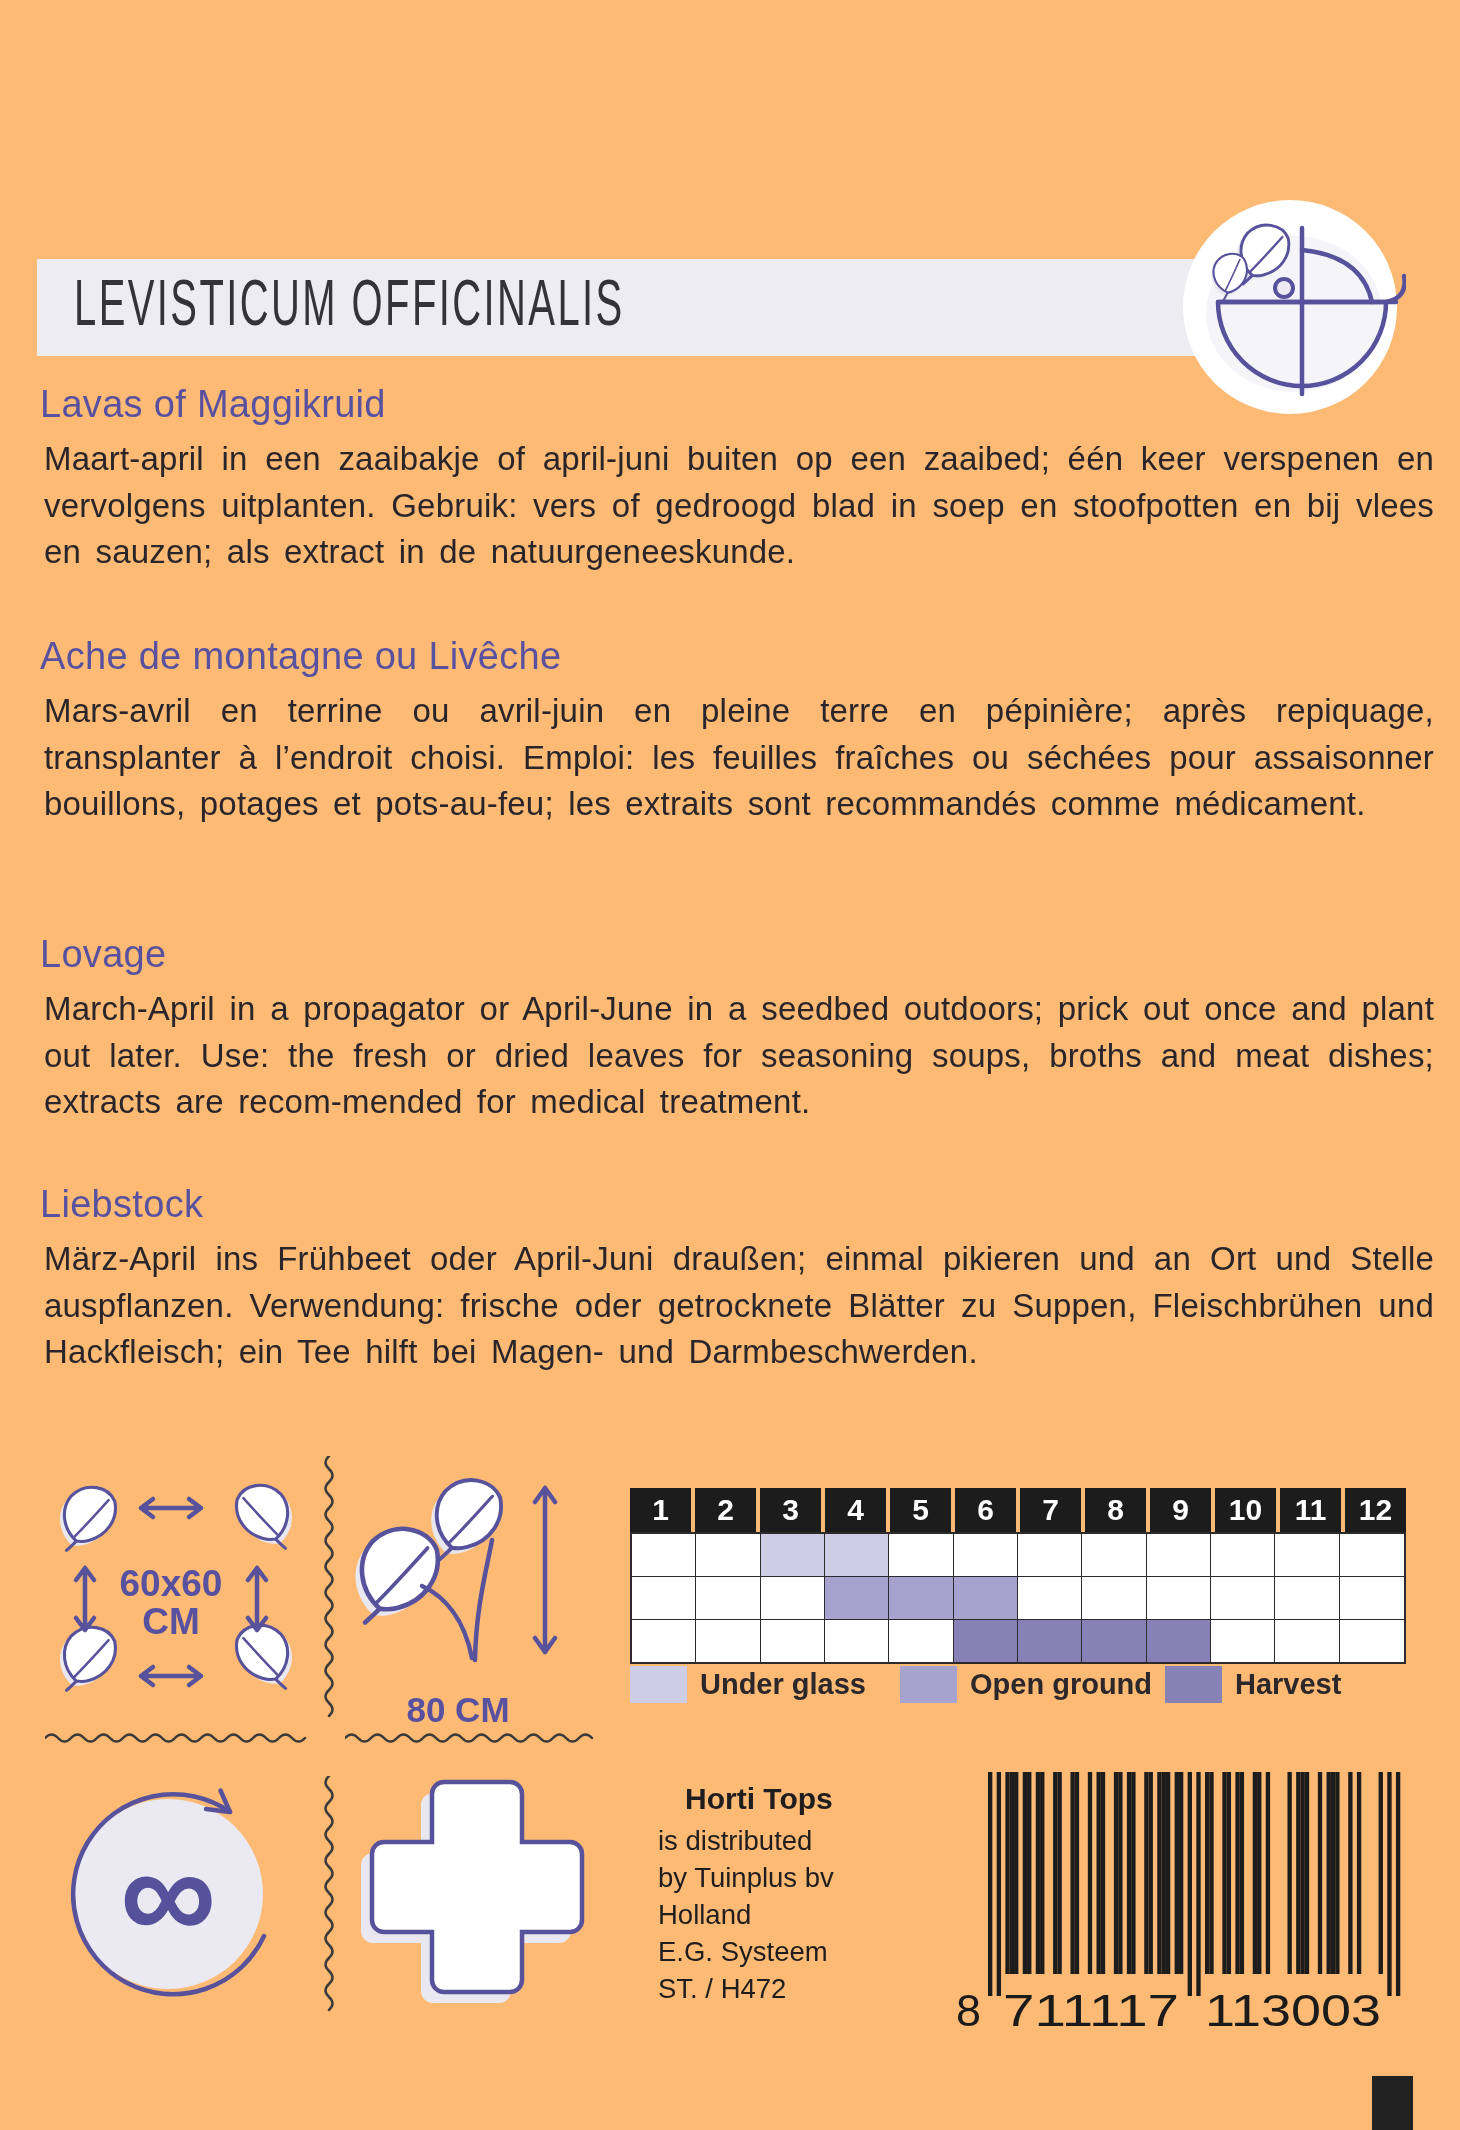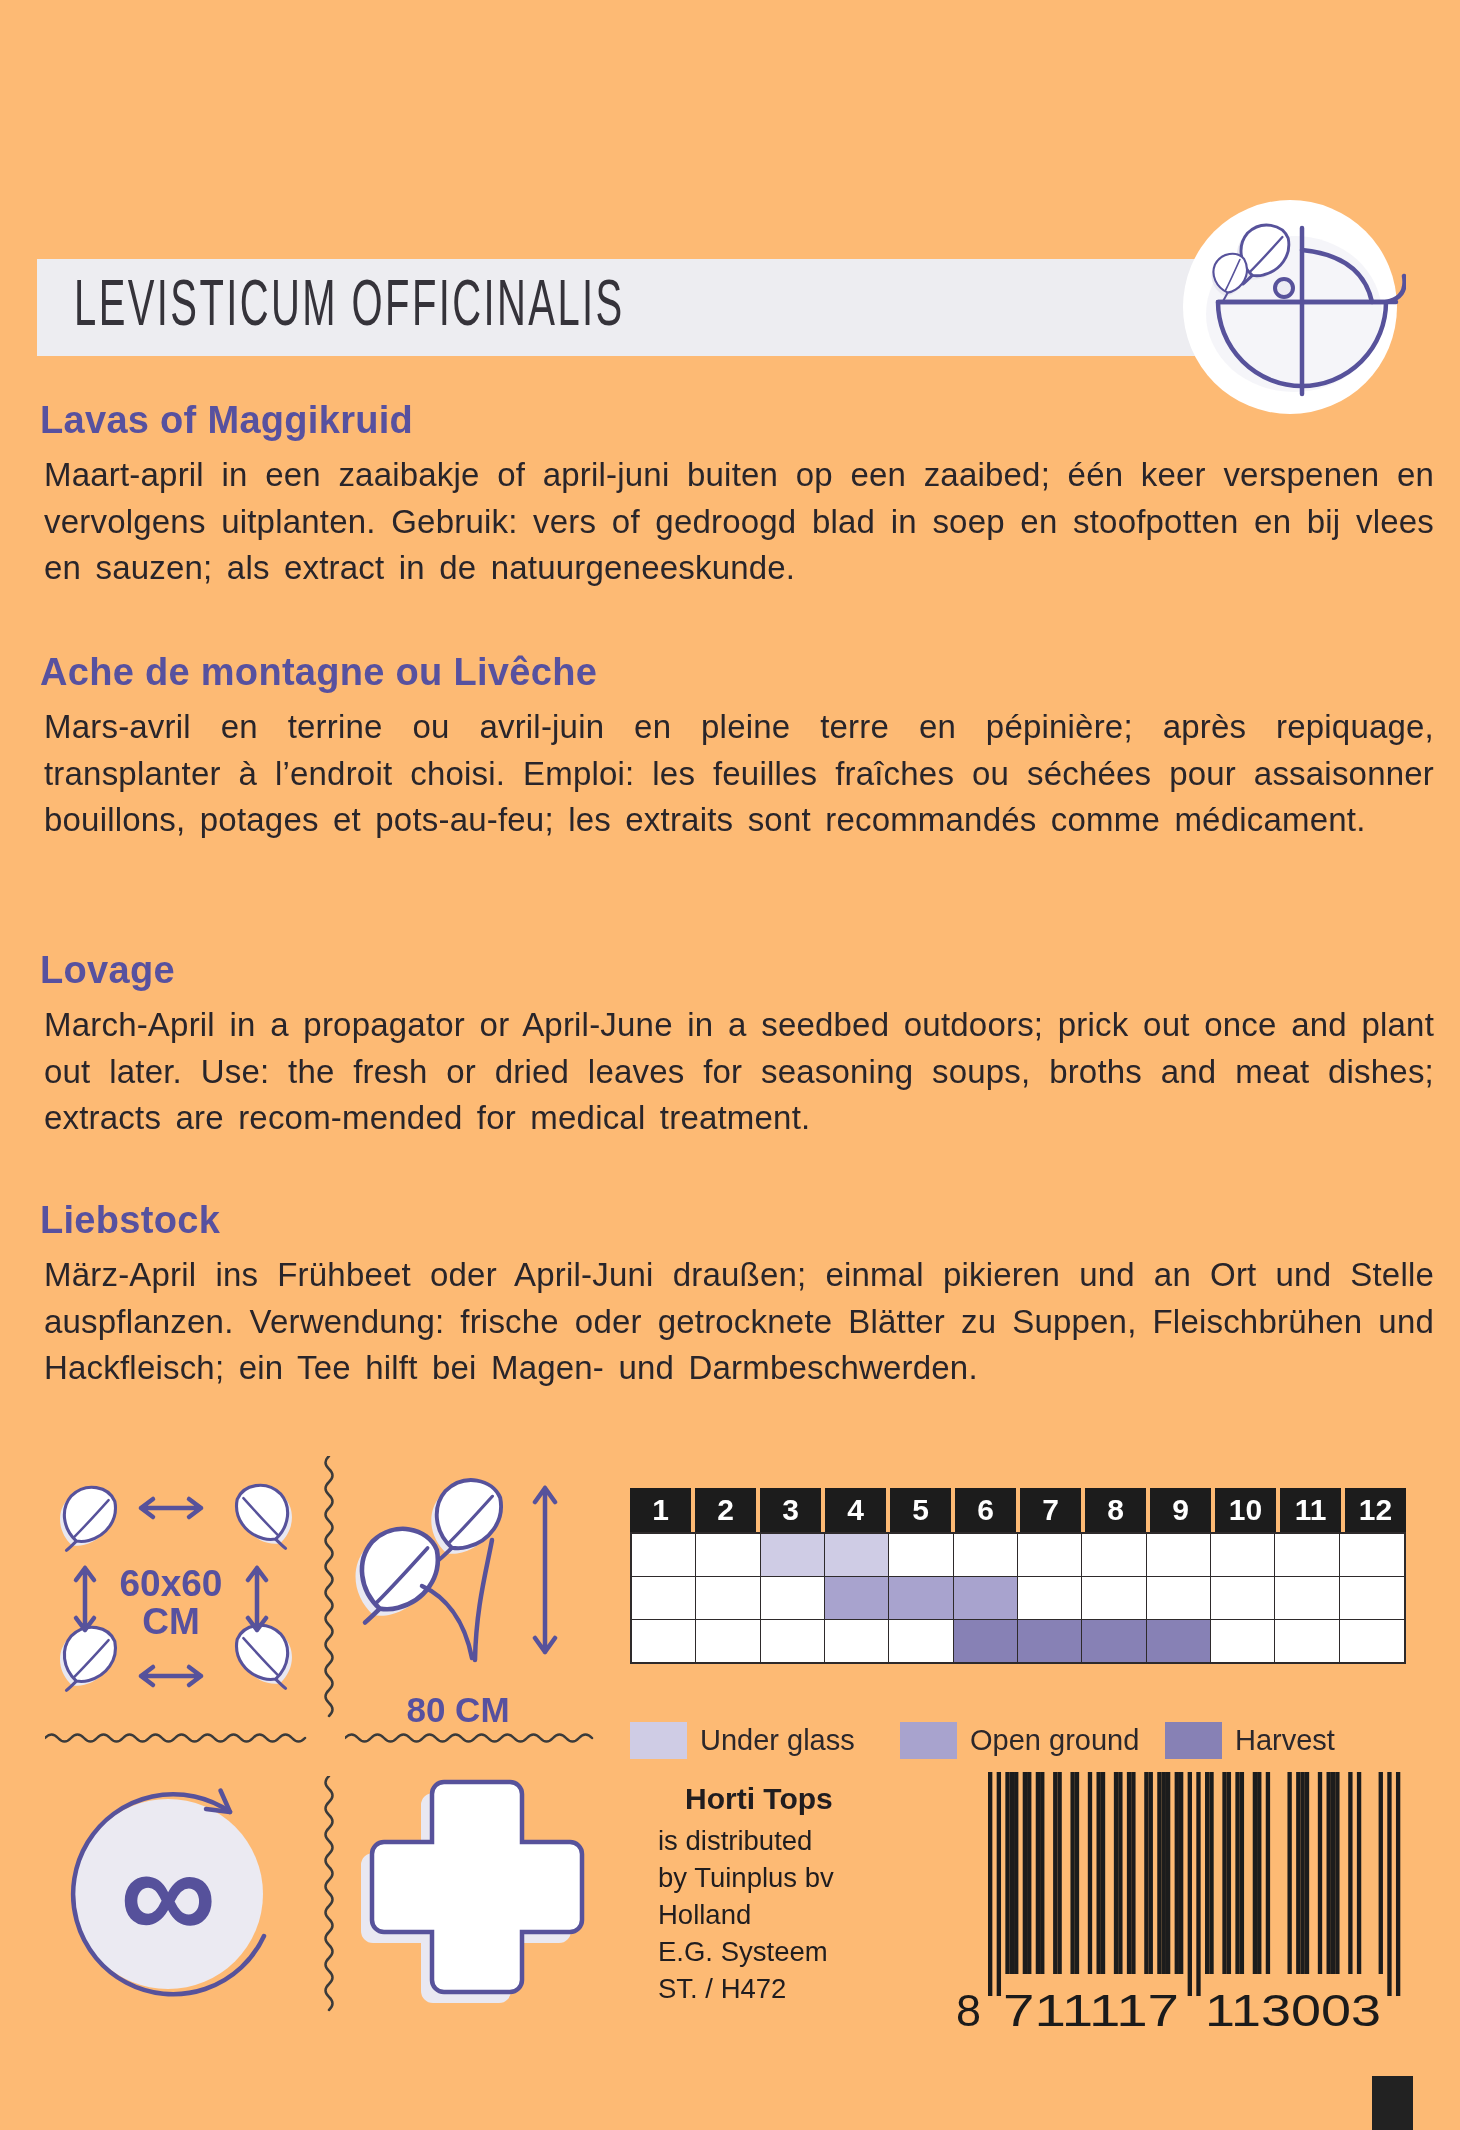--- a/index.html
+++ b/index.html
@@ -9,42 +9,42 @@
 
   
   #band{left:37px;top:259px;width:1168px;height:97px;background:#ededf1;}
   #band-circle{left:1183px;top:200px;width:214px;height:214px;border-radius:50%;background:#fff;}
   #title{left:74px;top:266px;font-size:50px;color:#35333a;letter-spacing:3px;
          transform:scale(.80,1.28);transform-origin:left top;white-space:nowrap;font-weight:normal;}
   #bowl-icon{left:1206px;top:222px;}
 
   
   .section{left:40px;width:1398px;}
-  .section h2{margin:16px 0 10px 0;font-size:38px;font-weight:bold;color:#57519f;letter-spacing:.3px;}
+  .section h2{margin:0 0 10px 0;font-size:38px;font-weight:normal;color:#57519f;letter-spacing:.3px;}
   .section p{margin:4px;font-size:33px;line-height:46.5px;color:#29252a;text-align:justify;
              word-spacing:5px;letter-spacing:.2px;}
   #sec-nl{top:383px;} #sec-fr{top:635px;} #sec-en{top:933px;} #sec-de{top:1183px;}
 
   
   svg .stroke{stroke:#57529b;fill:none;stroke-width:4.5;stroke-linecap:round;stroke-linejoin:round;}
   .purple-label{color:#57519f;font-weight:bold;text-align:center;}
   #height-label{left:352px;top:1690px;width:212px;font-size:35px;}
 
   
   #cal{left:630px;top:1488px;width:776px;}
   #cal-head{display:grid;grid-template-columns:repeat(12,1fr);gap:4px;}
   .cal-head-cell{height:44px;background:#1c1c1c;color:#fff;font-size:30px;font-weight:bold;
                  display:flex;align-items:center;justify-content:center;}
   #cal-body{border:2px solid #2e2a2b;border-bottom:2.5px solid #2e2a2b;}
   .cal-row{display:grid;grid-template-columns:repeat(12,1fr);}
   .cal-cell{height:42px;border-right:1.5px solid #2e2a2b;border-bottom:1.5px solid #2e2a2b;background:#fff;}
   .cal-row:last-child .cal-cell{border-bottom:none;}
   .cal-cell:last-child{border-right:none;}
 
-  .legend-item{display:flex;align-items:center;top:1722px;}
+  .legend-item{display:flex;align-items:center;top:1666px;font-weight:bold;}
   .legend-swatch{width:57px;height:37px;margin-right:13px;}
   .legend-label{font-size:29px;color:#2b272b;}
   #leg-0{left:630px;} #leg-1{left:900px;} #leg-2{left:1137px;margin-left:28px;}
 
   
   #horti{left:658px;top:1782px;width:300px;color:#201d1f;}
   #horti .hname{font-size:30px;font-weight:bold;margin-bottom:6px;margin-left:27px;}
   #horti .hline{font-size:27.5px;line-height:37px;}
 
   #regmark{left:1372px;top:2076px;width:41px;height:54px;background:#222;}

